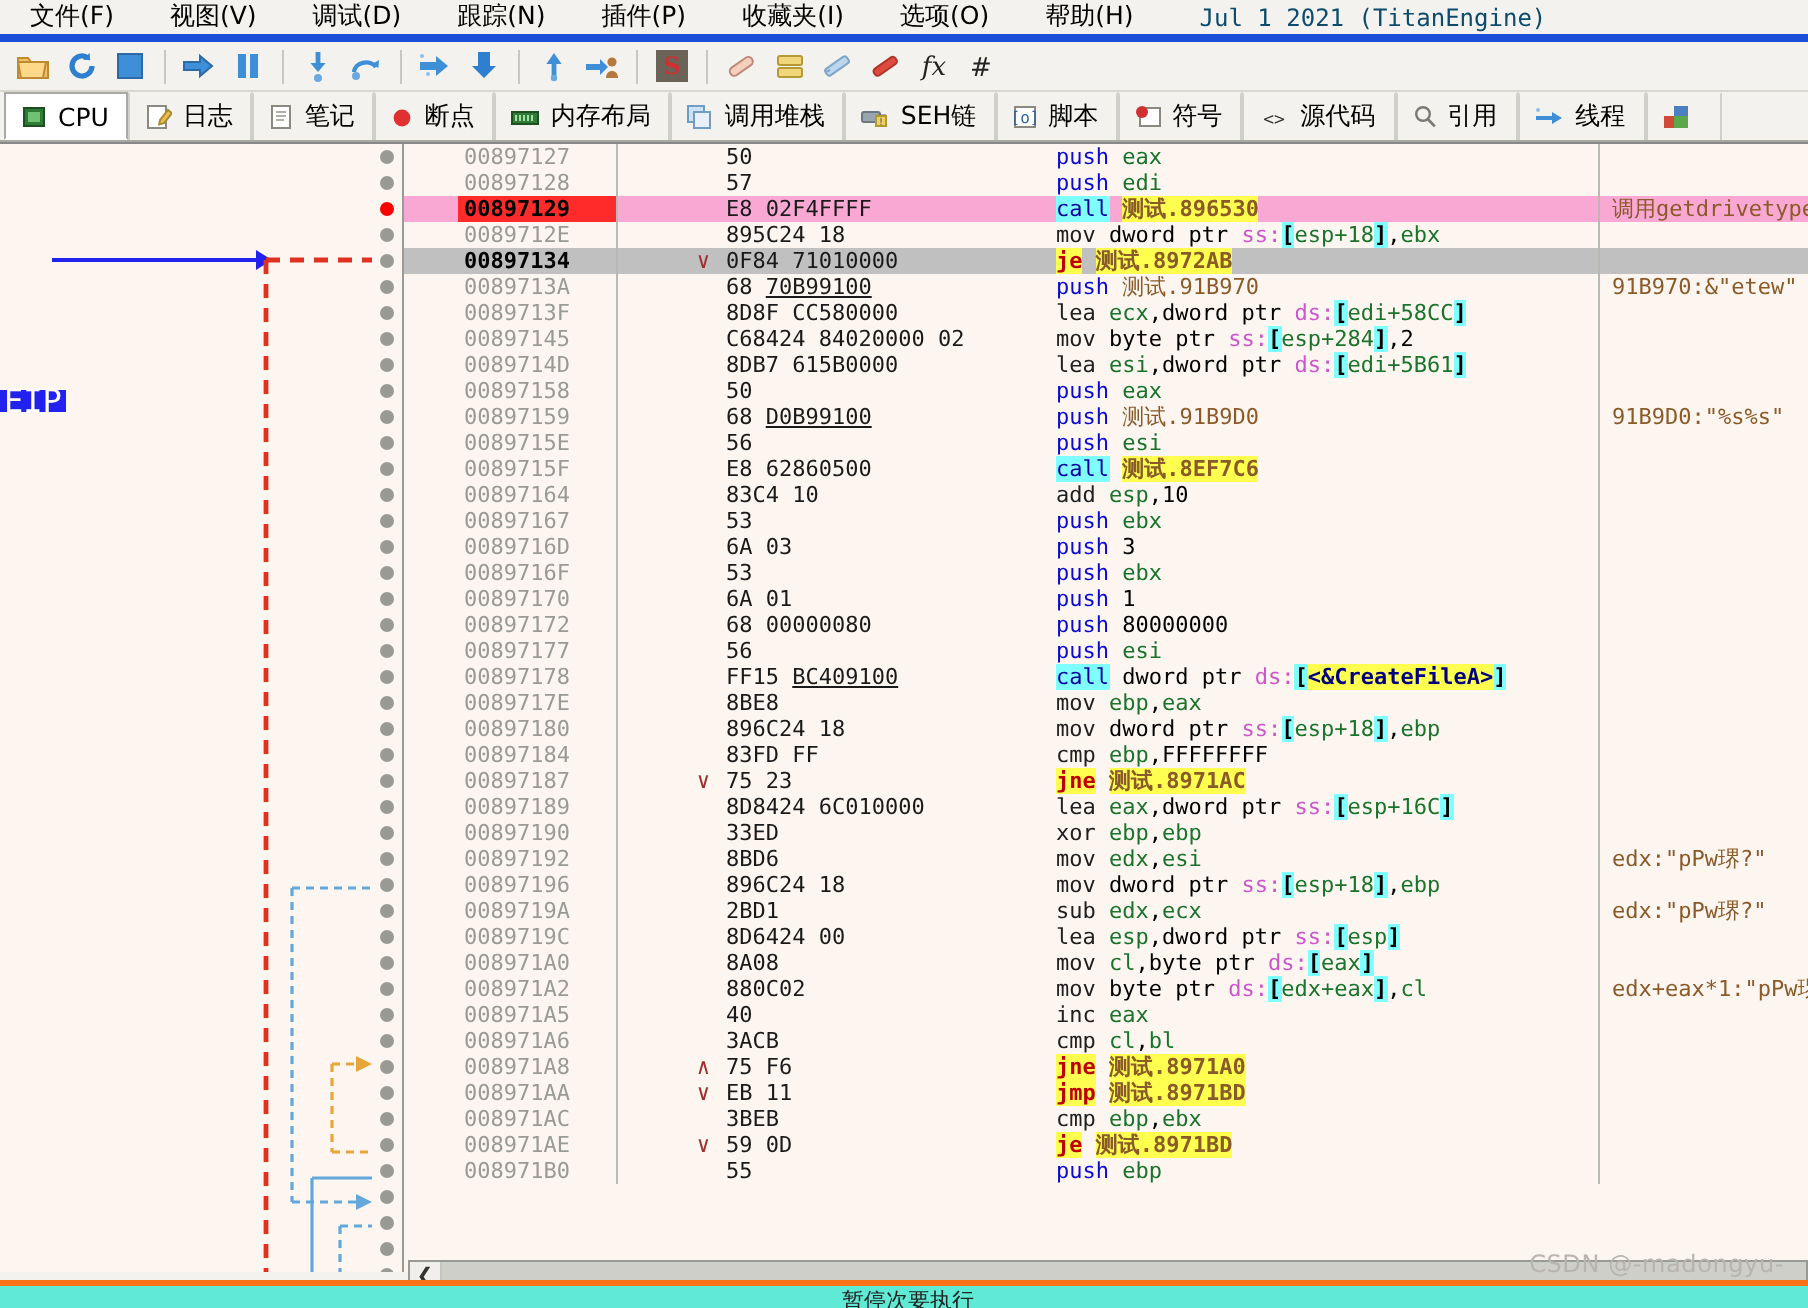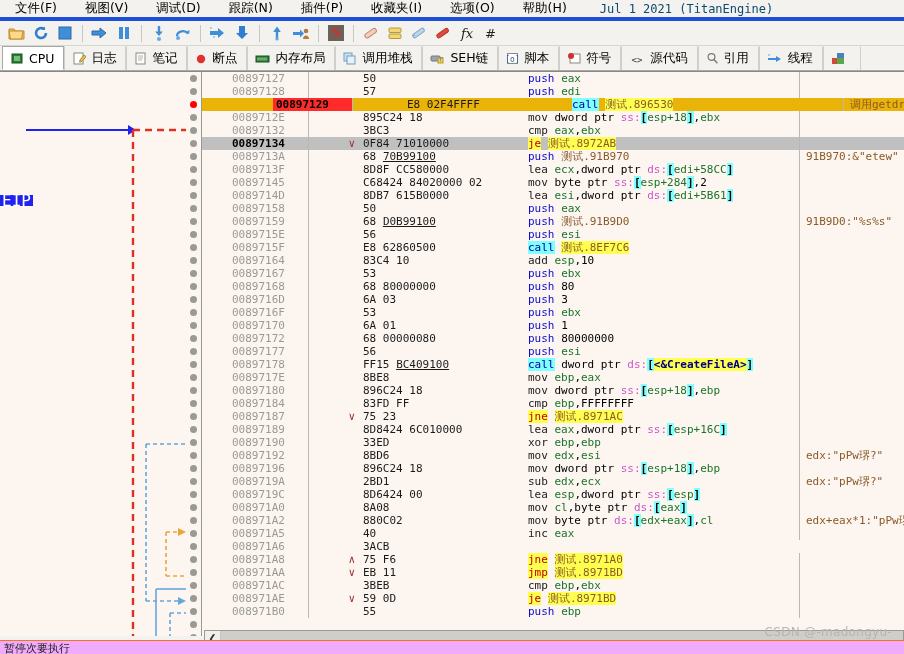--- a/index.html
+++ b/index.html
@@ -108,21 +108,21 @@
 
   .row {
     height: 13px;
     line-height: 13px;
     display: flex;
     font-family: "DejaVu Sans Mono", monospace;
     font-size: 11px;
     white-space: pre;
   }
   .row.sel { background: #c0c0c0; }
-  .row.bp  { background: #eab308; padding-left: 44px; }
+  .row.bp  { background: #f9a8d4; }
 
   .c-addr {
     width: 80px; flex: 0 0 80px;
     color: #9a9a95;
     padding-left: 3px;
     border-right: 1px solid #b9b9b4;
     margin-left: 27px;
   }
   .row.bp .c-addr { color: #000; font-weight: bold; background: #ff2b2b; }
   .row.sel .c-addr { color: #000; font-weight: bold; }
@@ -149,21 +149,21 @@
   }
   .c-cmt {
     flex: 1 1 auto;
     padding-left: 6px;
     color: #8a5a28;
   }     
   .m-push { color: #0b0bd0; }
   .m-mov  { color: #202020; }
   .m-call { color: #0000a0; background: #7fffff; }
   .m-jcc  { color: #c00000; }
-  .hl-y   { background: #ffff50; }
+  .hl-y   { background: #ffff50; font-weight: bold; }
   .reg    { color: #19732b; }
   .seg    { color: #cc55cc; }
   .brk    { color: #000; background: #7fffff; font-weight: bold; }
   .modn   { color: #8a5a28; }
   .api    { color: #000080; background: #ffff50; font-weight: bold; }
 
   
   .dot {
     position: absolute;
     width: 7px; height: 7px;
@@ -200,27 +200,28 @@
     display: flex; align-items: center; justify-content: center;
     font-size: 10px; color: #333;
     border-right: 1px solid #c5c5bf;
   }
   .hs-track { flex: 1; height: 15px; background: #cfcfc9; }
 
   .statusbar {
     position: absolute;
     left: 0; top: 640px;
     width: 904px; height: 14px;
-    background: #f0abfc;
-    border-top: 1px solid #f97316;
+    background: #5eead4;
+    border-top: 3px solid #f97316;
     font-size: 11px;
     color: #222;
     padding-left: 4px;
     font-family: "DejaVu Sans", sans-serif;
     overflow: hidden;
+    text-align: center;
   }
 
   .watermark {
     position: absolute;
     right: 12px; top: 625px;
     font-size: 12px;
     color: #b8b4ae;
     font-family: "DejaVu Sans", sans-serif;
     letter-spacing: 0.3px;
     z-index: 20;
@@ -560,53 +561,51 @@
         <div class="dot" style="top: 536px;"></div>
         <div class="dot" style="top: 549px;"></div>
         <div class="dot" style="top: 562px;"></div>
       </div>
 
     <div class="rows">
         <div class="row"><div class="c-addr">00897127</div><div class="c-jmp"></div><div class="c-bytes">50</div><div class="c-ins"><span class="m-push">push</span><span class="plain"> </span><span class="reg">eax</span></div><div class="c-cmt"></div></div>
         <div class="row"><div class="c-addr">00897128</div><div class="c-jmp"></div><div class="c-bytes">57</div><div class="c-ins"><span class="m-push">push</span><span class="plain"> </span><span class="reg">edi</span></div><div class="c-cmt"></div></div>
         <div class="row bp"><div class="c-addr">00897129</div><div class="c-jmp"></div><div class="c-bytes">E8 02F4FFFF</div><div class="c-ins"><span class="m-call">call</span><span class="plain"> </span><span class="modn hl-y">测试.896530</span></div><div class="c-cmt">调用getdrivetype的上级函数</div></div>
         <div class="row"><div class="c-addr">0089712E</div><div class="c-jmp"></div><div class="c-bytes">895C24 18</div><div class="c-ins"><span class="m-mov">mov</span><span class="plain"> </span><span class="plain">dword ptr </span><span class="seg">ss:</span><span class="brk">[</span><span class="reg">esp+18</span><span class="brk">]</span><span class="plain">,</span><span class="reg">ebx</span></div><div class="c-cmt"></div></div>
-        <div class="row"><div class="c-addr">00897132</div><div class="c-jmp"></div><div class="c-bytes">3BC3</div><div class="c-ins"><span class="m-mov">cmp</span><span class="plain"> </span><span class="reg">eax</span><span class="plain">,</span><span class="reg">ebx</span></div><div class="c-cmt"></div></div>
         <div class="row sel"><div class="c-addr">00897134</div><div class="c-jmp">∨</div><div class="c-bytes">0F84 71010000</div><div class="c-ins"><span class="m-jcc hl-y">je</span><span class="plain"> </span><span class="modn hl-y">测试.8972AB</span></div><div class="c-cmt"></div></div>
         <div class="row"><div class="c-addr">0089713A</div><div class="c-jmp"></div><div class="c-bytes">68 <span class="lbl">70B99100</span></div><div class="c-ins"><span class="m-push">push</span><span class="plain"> </span><span class="modn">测试.91B970</span></div><div class="c-cmt">91B970:&amp;"etew"</div></div>
         <div class="row"><div class="c-addr">0089713F</div><div class="c-jmp"></div><div class="c-bytes">8D8F CC580000</div><div class="c-ins"><span class="m-mov">lea</span><span class="plain"> </span><span class="reg">ecx</span><span class="plain">,dword ptr </span><span class="seg">ds:</span><span class="brk">[</span><span class="reg">edi+58CC</span><span class="brk">]</span></div><div class="c-cmt"></div></div>
         <div class="row"><div class="c-addr">00897145</div><div class="c-jmp"></div><div class="c-bytes">C68424 84020000 02</div><div class="c-ins"><span class="m-mov">mov</span><span class="plain"> </span><span class="plain">byte ptr </span><span class="seg">ss:</span><span class="brk">[</span><span class="reg">esp+284</span><span class="brk">]</span><span class="plain">,2</span></div><div class="c-cmt"></div></div>
         <div class="row"><div class="c-addr">0089714D</div><div class="c-jmp"></div><div class="c-bytes">8DB7 615B0000</div><div class="c-ins"><span class="m-mov">lea</span><span class="plain"> </span><span class="reg">esi</span><span class="plain">,dword ptr </span><span class="seg">ds:</span><span class="brk">[</span><span class="reg">edi+5B61</span><span class="brk">]</span></div><div class="c-cmt"></div></div>
         <div class="row"><div class="c-addr">00897158</div><div class="c-jmp"></div><div class="c-bytes">50</div><div class="c-ins"><span class="m-push">push</span><span class="plain"> </span><span class="reg">eax</span></div><div class="c-cmt"></div></div>
         <div class="row"><div class="c-addr">00897159</div><div class="c-jmp"></div><div class="c-bytes">68 <span class="lbl">D0B99100</span></div><div class="c-ins"><span class="m-push">push</span><span class="plain"> </span><span class="modn">测试.91B9D0</span></div><div class="c-cmt">91B9D0:"%s%s"</div></div>
         <div class="row"><div class="c-addr">0089715E</div><div class="c-jmp"></div><div class="c-bytes">56</div><div class="c-ins"><span class="m-push">push</span><span class="plain"> </span><span class="reg">esi</span></div><div class="c-cmt"></div></div>
         <div class="row"><div class="c-addr">0089715F</div><div class="c-jmp"></div><div class="c-bytes">E8 62860500</div><div class="c-ins"><span class="m-call">call</span><span class="plain"> </span><span class="modn hl-y">测试.8EF7C6</span></div><div class="c-cmt"></div></div>
         <div class="row"><div class="c-addr">00897164</div><div class="c-jmp"></div><div class="c-bytes">83C4 10</div><div class="c-ins"><span class="m-mov">add</span><span class="plain"> </span><span class="reg">esp</span><span class="plain">,10</span></div><div class="c-cmt"></div></div>
         <div class="row"><div class="c-addr">00897167</div><div class="c-jmp"></div><div class="c-bytes">53</div><div class="c-ins"><span class="m-push">push</span><span class="plain"> </span><span class="reg">ebx</span></div><div class="c-cmt"></div></div>
-        <div class="row"><div class="c-addr">00897168</div><div class="c-jmp"></div><div class="c-bytes">68 80000000</div><div class="c-ins"><span class="m-push">push</span><span class="plain"> </span><span class="plain">80</span></div><div class="c-cmt"></div></div>
         <div class="row"><div class="c-addr">0089716D</div><div class="c-jmp"></div><div class="c-bytes">6A 03</div><div class="c-ins"><span class="m-push">push</span><span class="plain"> </span><span class="plain">3</span></div><div class="c-cmt"></div></div>
         <div class="row"><div class="c-addr">0089716F</div><div class="c-jmp"></div><div class="c-bytes">53</div><div class="c-ins"><span class="m-push">push</span><span class="plain"> </span><span class="reg">ebx</span></div><div class="c-cmt"></div></div>
         <div class="row"><div class="c-addr">00897170</div><div class="c-jmp"></div><div class="c-bytes">6A 01</div><div class="c-ins"><span class="m-push">push</span><span class="plain"> </span><span class="plain">1</span></div><div class="c-cmt"></div></div>
         <div class="row"><div class="c-addr">00897172</div><div class="c-jmp"></div><div class="c-bytes">68 00000080</div><div class="c-ins"><span class="m-push">push</span><span class="plain"> </span><span class="plain">80000000</span></div><div class="c-cmt"></div></div>
         <div class="row"><div class="c-addr">00897177</div><div class="c-jmp"></div><div class="c-bytes">56</div><div class="c-ins"><span class="m-push">push</span><span class="plain"> </span><span class="reg">esi</span></div><div class="c-cmt"></div></div>
         <div class="row"><div class="c-addr">00897178</div><div class="c-jmp"></div><div class="c-bytes">FF15 <span class="lbl">BC409100</span></div><div class="c-ins"><span class="m-call">call</span><span class="plain"> </span><span class="plain">dword ptr </span><span class="seg">ds:</span><span class="brk">[</span><span class="api">&lt;&amp;CreateFileA&gt;</span><span class="brk">]</span></div><div class="c-cmt"></div></div>
         <div class="row"><div class="c-addr">0089717E</div><div class="c-jmp"></div><div class="c-bytes">8BE8</div><div class="c-ins"><span class="m-mov">mov</span><span class="plain"> </span><span class="reg">ebp</span><span class="plain">,</span><span class="reg">eax</span></div><div class="c-cmt"></div></div>
         <div class="row"><div class="c-addr">00897180</div><div class="c-jmp"></div><div class="c-bytes">896C24 18</div><div class="c-ins"><span class="m-mov">mov</span><span class="plain"> </span><span class="plain">dword ptr </span><span class="seg">ss:</span><span class="brk">[</span><span class="reg">esp+18</span><span class="brk">]</span><span class="plain">,</span><span class="reg">ebp</span></div><div class="c-cmt"></div></div>
         <div class="row"><div class="c-addr">00897184</div><div class="c-jmp"></div><div class="c-bytes">83FD FF</div><div class="c-ins"><span class="m-mov">cmp</span><span class="plain"> </span><span class="reg">ebp</span><span class="plain">,FFFFFFFF</span></div><div class="c-cmt"></div></div>
         <div class="row"><div class="c-addr">00897187</div><div class="c-jmp">∨</div><div class="c-bytes">75 23</div><div class="c-ins"><span class="m-jcc hl-y">jne</span><span class="plain"> </span><span class="modn hl-y">测试.8971AC</span></div><div class="c-cmt"></div></div>
         <div class="row"><div class="c-addr">00897189</div><div class="c-jmp"></div><div class="c-bytes">8D8424 6C010000</div><div class="c-ins"><span class="m-mov">lea</span><span class="plain"> </span><span class="reg">eax</span><span class="plain">,dword ptr </span><span class="seg">ss:</span><span class="brk">[</span><span class="reg">esp+16C</span><span class="brk">]</span></div><div class="c-cmt"></div></div>
         <div class="row"><div class="c-addr">00897190</div><div class="c-jmp"></div><div class="c-bytes">33ED</div><div class="c-ins"><span class="m-mov">xor</span><span class="plain"> </span><span class="reg">ebp</span><span class="plain">,</span><span class="reg">ebp</span></div><div class="c-cmt"></div></div>
         <div class="row"><div class="c-addr">00897192</div><div class="c-jmp"></div><div class="c-bytes">8BD6</div><div class="c-ins"><span class="m-mov">mov</span><span class="plain"> </span><span class="reg">edx</span><span class="plain">,</span><span class="reg">esi</span></div><div class="c-cmt">edx:"pPw琾?"</div></div>
         <div class="row"><div class="c-addr">00897196</div><div class="c-jmp"></div><div class="c-bytes">896C24 18</div><div class="c-ins"><span class="m-mov">mov</span><span class="plain"> </span><span class="plain">dword ptr </span><span class="seg">ss:</span><span class="brk">[</span><span class="reg">esp+18</span><span class="brk">]</span><span class="plain">,</span><span class="reg">ebp</span></div><div class="c-cmt"></div></div>
         <div class="row"><div class="c-addr">0089719A</div><div class="c-jmp"></div><div class="c-bytes">2BD1</div><div class="c-ins"><span class="m-mov">sub</span><span class="plain"> </span><span class="reg">edx</span><span class="plain">,</span><span class="reg">ecx</span></div><div class="c-cmt">edx:"pPw琾?"</div></div>
         <div class="row"><div class="c-addr">0089719C</div><div class="c-jmp"></div><div class="c-bytes">8D6424 00</div><div class="c-ins"><span class="m-mov">lea</span><span class="plain"> </span><span class="reg">esp</span><span class="plain">,dword ptr </span><span class="seg">ss:</span><span class="brk">[</span><span class="reg">esp</span><span class="brk">]</span></div><div class="c-cmt"></div></div>
         <div class="row"><div class="c-addr">008971A0</div><div class="c-jmp"></div><div class="c-bytes">8A08</div><div class="c-ins"><span class="m-mov">mov</span><span class="plain"> </span><span class="reg">cl</span><span class="plain">,byte ptr </span><span class="seg">ds:</span><span class="brk">[</span><span class="reg">eax</span><span class="brk">]</span></div><div class="c-cmt"></div></div>
         <div class="row"><div class="c-addr">008971A2</div><div class="c-jmp"></div><div class="c-bytes">880C02</div><div class="c-ins"><span class="m-mov">mov</span><span class="plain"> </span><span class="plain">byte ptr </span><span class="seg">ds:</span><span class="brk">[</span><span class="reg">edx+eax</span><span class="brk">]</span><span class="plain">,</span><span class="reg">cl</span></div><div class="c-cmt">edx+eax*1:"pPw琾?"</div></div>
         <div class="row"><div class="c-addr">008971A5</div><div class="c-jmp"></div><div class="c-bytes">40</div><div class="c-ins"><span class="m-mov">inc</span><span class="plain"> </span><span class="reg">eax</span></div><div class="c-cmt"></div></div>
-        <div class="row"><div class="c-addr">008971A6</div><div class="c-jmp"></div><div class="c-bytes">3ACB</div><div class="c-cmt"></div></div>
+        <div class="row"><div class="c-addr">008971A6</div><div class="c-jmp"></div><div class="c-bytes">3ACB</div><div class="c-ins"><span class="m-mov">cmp</span><span class="plain"> </span><span class="reg">cl</span><span class="plain">,</span><span class="reg">bl</span></div><div class="c-cmt"></div></div>
         <div class="row"><div class="c-addr">008971A8</div><div class="c-jmp">∧</div><div class="c-bytes">75 F6</div><div class="c-ins"><span class="m-jcc hl-y">jne</span><span class="plain"> </span><span class="modn hl-y">测试.8971A0</span></div><div class="c-cmt"></div></div>
         <div class="row"><div class="c-addr">008971AA</div><div class="c-jmp">∨</div><div class="c-bytes">EB 11</div><div class="c-ins"><span class="m-jcc hl-y">jmp</span><span class="plain"> </span><span class="modn hl-y">测试.8971BD</span></div><div class="c-cmt"></div></div>
         <div class="row"><div class="c-addr">008971AC</div><div class="c-jmp"></div><div class="c-bytes">3BEB</div><div class="c-ins"><span class="m-mov">cmp</span><span class="plain"> </span><span class="reg">ebp</span><span class="plain">,</span><span class="reg">ebx</span></div><div class="c-cmt"></div></div>
         <div class="row"><div class="c-addr">008971AE</div><div class="c-jmp">∨</div><div class="c-bytes">59 0D</div><div class="c-ins"><span class="m-jcc hl-y">je</span><span class="plain"> </span><span class="modn hl-y">测试.8971BD</span></div><div class="c-cmt"></div></div>
         <div class="row"><div class="c-addr">008971B0</div><div class="c-jmp"></div><div class="c-bytes">55</div><div class="c-ins"><span class="m-push">push</span><span class="plain"> </span><span class="reg">ebp</span></div><div class="c-cmt"></div></div>
       </div>
   </div>
 
   <div class="hscroll-area">
     <div class="hs-left">❮</div>

